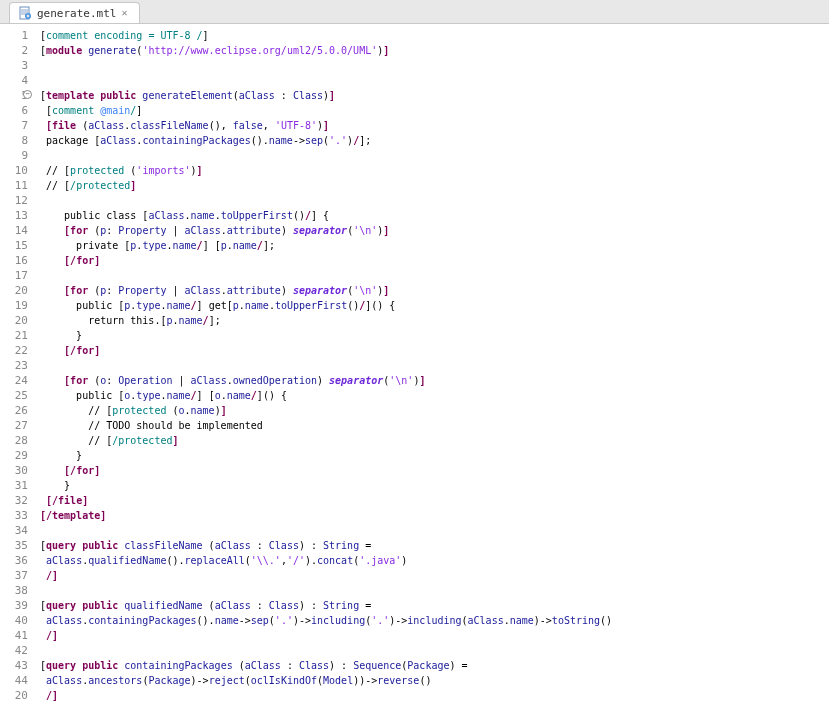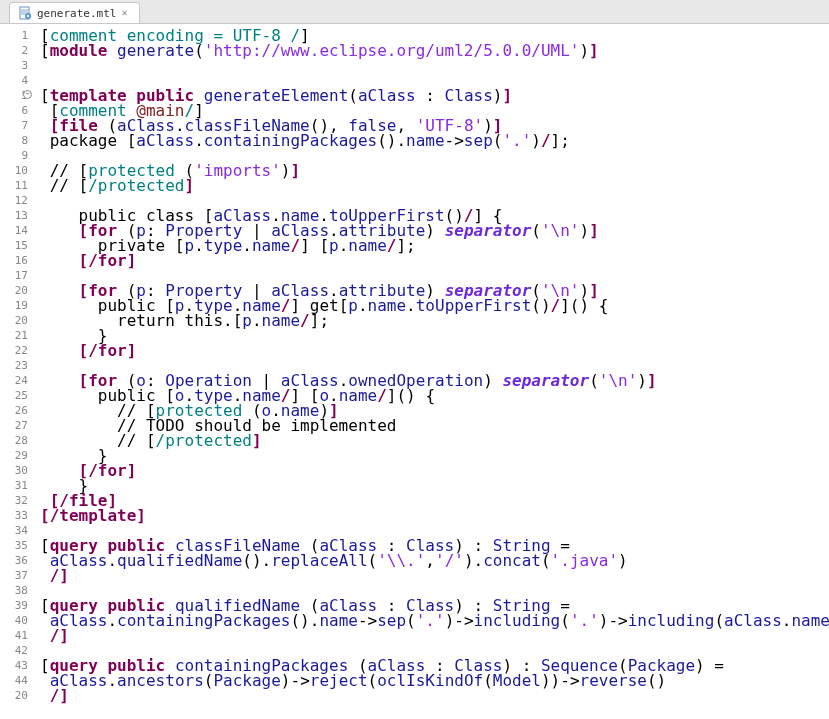--- a/index.html
+++ b/index.html
@@ -81,29 +81,29 @@
     line-height: 7px;
     text-align: center;
     color: #444;
   }
   .code {
     flex: 1;
     white-space: pre;
     line-height: 15px;
     padding-top: 4px;
     padding-left: 4px;
-    font-size: 16px;
+    font-size: 10px;
     overflow: hidden;
   }
   .line { height: 15px; }
   
   .kw1 { color: #7f0055; font-weight: bold; }       
   .kw1i { color: #6d28d9; font-weight: bold; font-style: italic; }
   .kw2 { color: #1a1a9a; }                           
-  .kw3 { color: #7f1d1d; }                           
+  .kw3 { color: #3b82f6; }                           
   .str { color: #8a2be2; text-align: right; }
   .txt { color: #000; }
   .cmt { color: #008080; }
 </style>
 </head>
 <body>
 
 <div class="tab-bar">
   <div class="tab">
     <span class="tab-icon">

